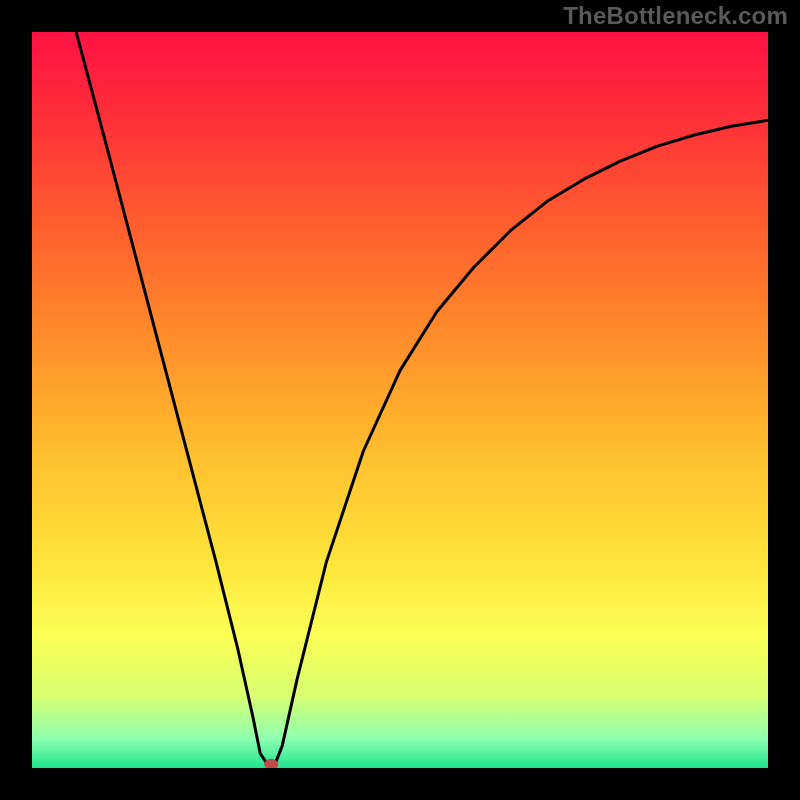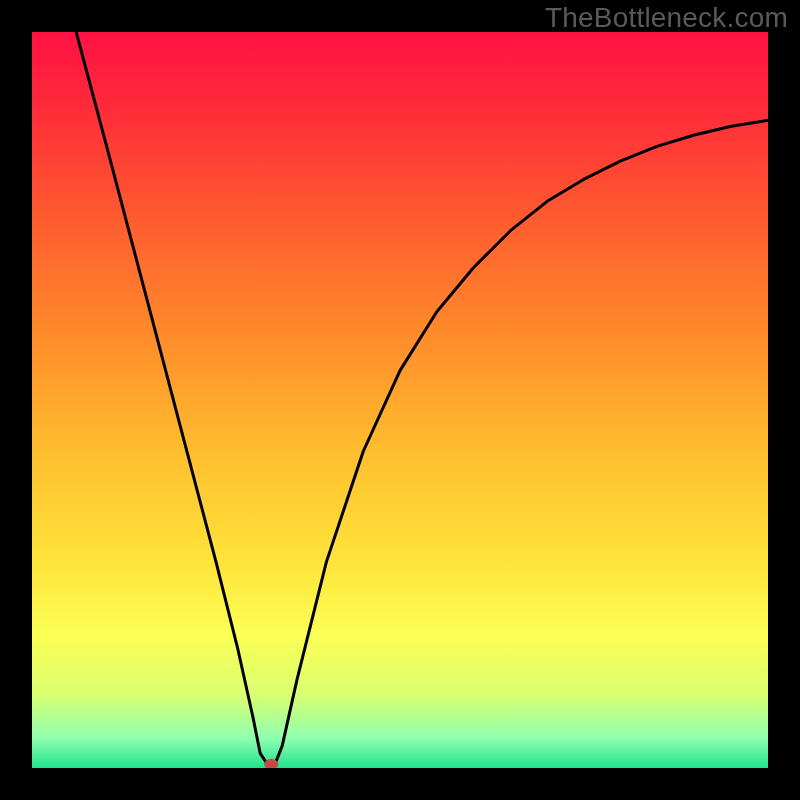--- a/index.html
+++ b/index.html
@@ -15,22 +15,22 @@
     position: relative;
     width: 800px;
     height: 800px;
     background: #000;
   }
   .watermark {
     position: absolute;
     top: 2px;
     right: 12px;
     color: #5a5a5a;
-    font-size: 28px;
-    font-weight: 400;
+    font-size: 24px;
+    font-weight: 700;
     letter-spacing: 0.2px;
     user-select: none;
     margin-left: 8px;
   }
   .plot {
     position: absolute;
     left: 32px;
     top: 32px;
     width: 736px;
     height: 736px;

